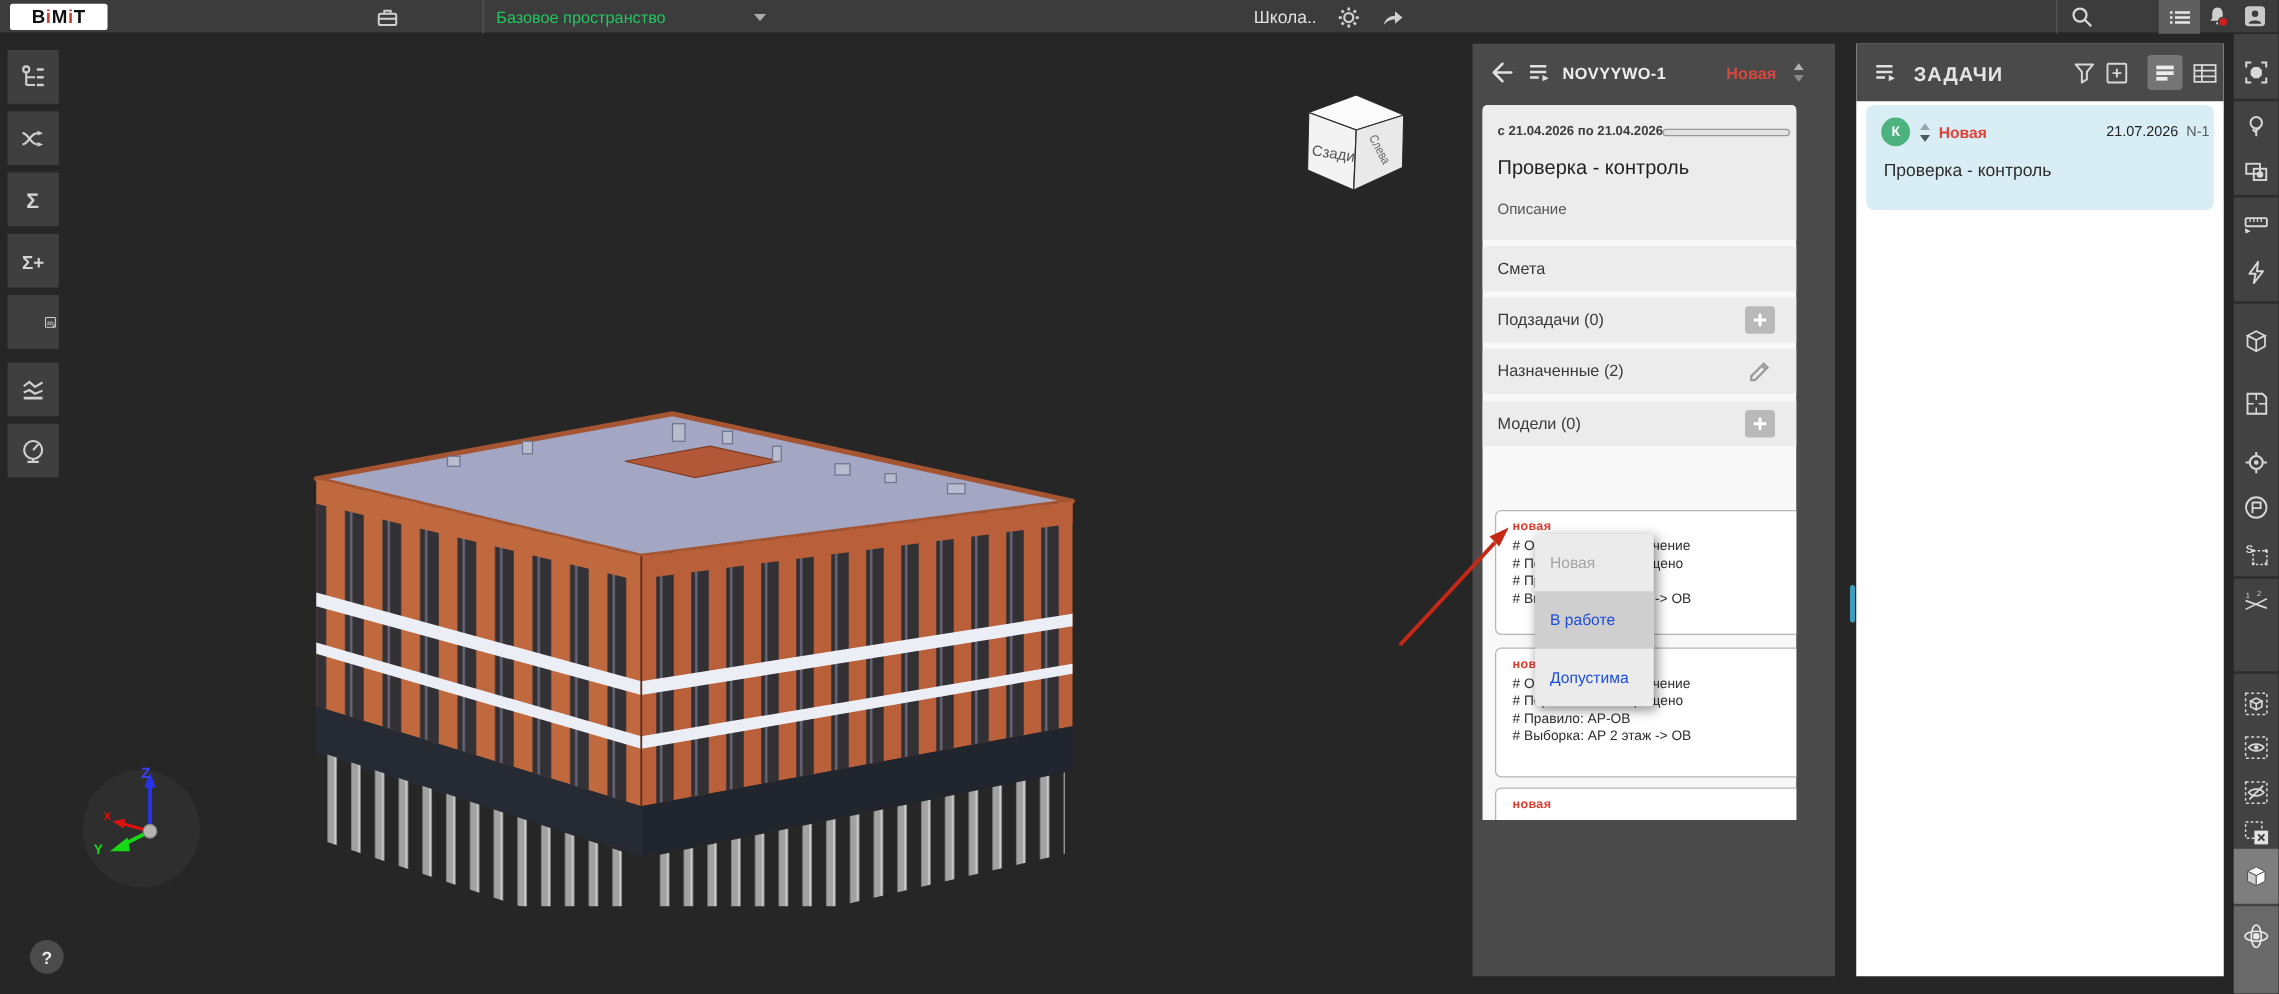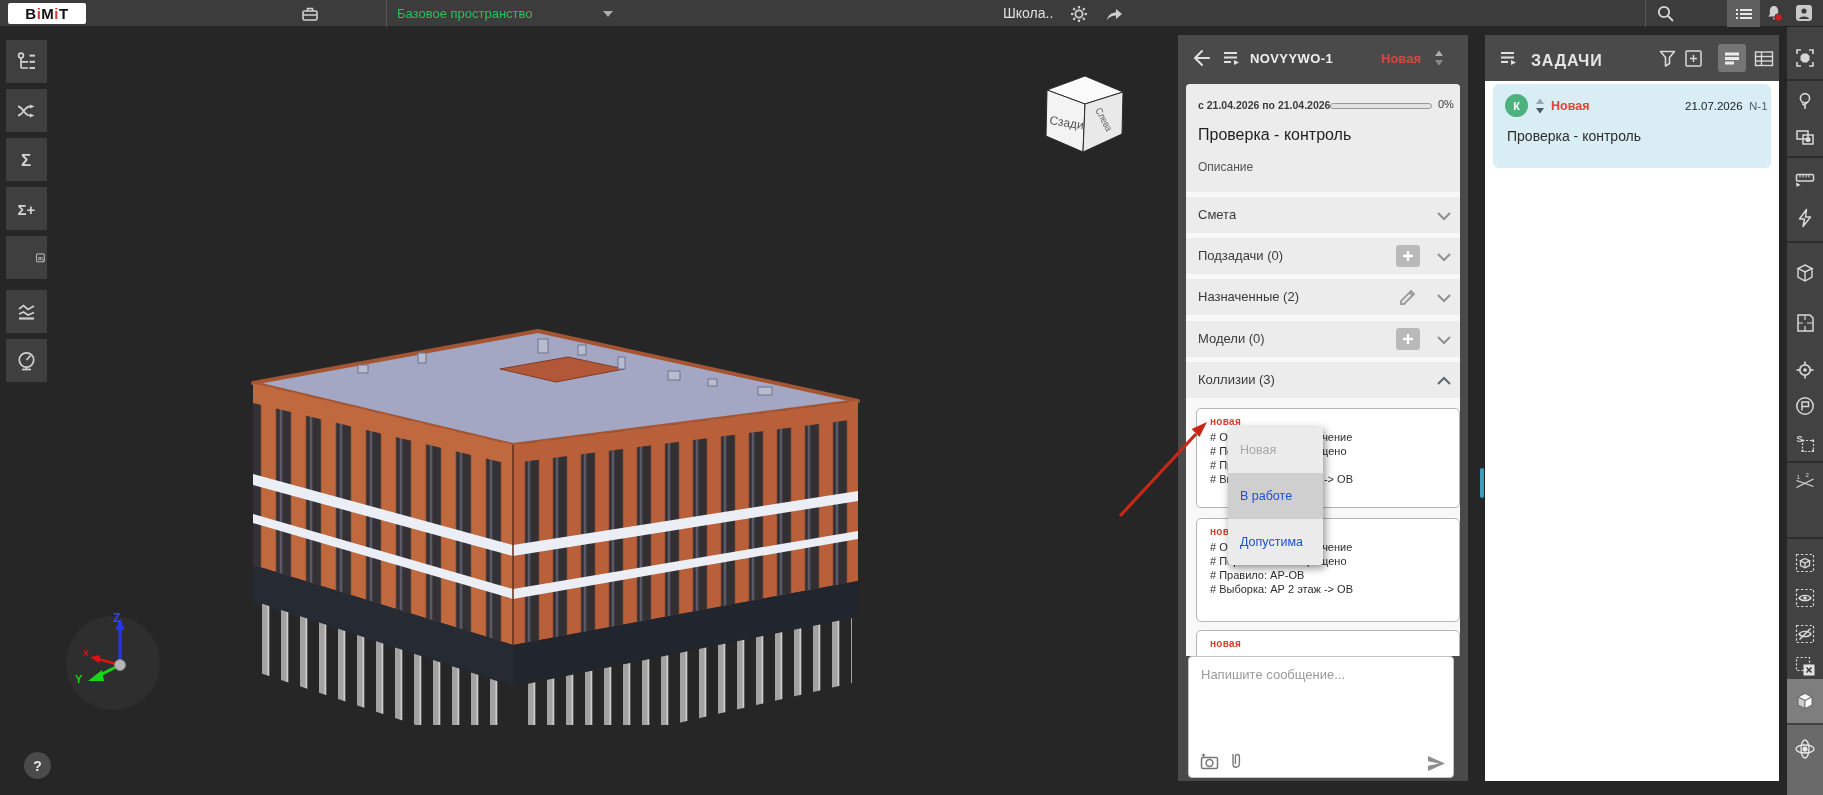--- a/index.html
+++ b/index.html
@@ -16,21 +16,21 @@
   
   .ltool{position:absolute;left:6px;width:41px;height:43px;background:#3f3f3f;display:flex;align-items:center;justify-content:center;z-index:6;}
   
   .rbar{left:1787px;top:27px;width:36px;height:768px;background:#424242;z-index:6;}
   .rtool{position:absolute;left:0;width:36px;height:36px;display:flex;align-items:center;justify-content:center;}
   .rsep{position:absolute;left:0;width:36px;height:2px;background:#2c2c2c;}
   
   .panel{left:1178px;top:35px;width:290px;height:746px;background:#4a4a4a;z-index:10;overflow:hidden;}
   .p-title{color:#efefef;font-size:13px;font-weight:600;letter-spacing:.4px;}
   .p-status{color:#d8473e;font-size:13px;font-weight:bold;}
-  .light{position:absolute;left:8px;top:49px;width:274px;height:572px;background:#f8f8f8;overflow:hidden;border-radius:4px 4px 0 0;}
+  .light{position:absolute;left:8px;top:49px;width:251px;height:572px;background:#f8f8f8;overflow:hidden;border-radius:4px 4px 0 0;}
   .topcard{position:absolute;left:0;top:0;width:274px;height:108px;background:#ececec;border-radius:6px 6px 0 0;}
   .srow{position:absolute;left:0;width:274px;height:36px;background:#ececec;}
   .srow .lbl{position:absolute;left:12px;top:0;line-height:36px;font-size:13px;color:#3a3a3a;}
   .plusbtn{position:absolute;top:7px;width:24px;height:22px;background:#b9b9b9;border-radius:3px;display:flex;align-items:center;justify-content:center;}
   .ccard{position:absolute;left:10px;width:264px;background:#fff;border:1px solid #b5b5b5;border-radius:5px;}
   .cstat{position:absolute;left:13px;top:7px;font-size:10px;font-weight:bold;color:#e03a2f;letter-spacing:.3px;}
   .cline{position:absolute;left:13px;font-size:11px;color:#2e2e2e;white-space:nowrap;}
   .dd{position:absolute;left:50px;top:392px;width:95px;height:138px;background:#ebebeb;border-radius:3px;box-shadow:2px 3px 9px rgba(0,0,0,.45);z-index:12;}
   .dd-item{height:46px;line-height:46px;padding-left:12px;font-size:12.5px;color:#1d4ed8;}
   .dd-item.dis{color:#a6a6a6;}
@@ -324,26 +324,20 @@
         <div class="plusbtn" style="left:210px;">
             <svg width="12" height="12" viewBox="0 0 12 12" stroke="#fff" stroke-width="2.4">
               <line x1="6" y1="1" x2="6" y2="11"></line>
               <line x1="1" y1="6" x2="11" y2="6"></line>
             </svg>
           </div>
         <svg class="abs" style="left:250px;top:14px;" width="16" height="10" viewBox="0 0 16 10" fill="none" stroke="#8f8f8f" stroke-width="2">
             <polyline points="2,2 8,8 14,2"></polyline>
           </svg>
       </div>
-      <div class="srow" style="top:278px;">
-        <div class="lbl">Коллизии (3)</div>
-        <svg class="abs" style="left:250px;top:14px;" width="16" height="10" viewBox="0 0 16 10" fill="none" stroke="#5a6a72" stroke-width="2">
-            <polyline points="2,8 8,2 14,8"></polyline>
-          </svg>
-      </div>
 
       <div class="ccard" style="top:324px;height:100px;">
         <div class="cstat">новая</div>
         <div class="cline" style="top:22px;"># Обнаружено пересечение</div>
         <div class="cline" style="top:36px;"># Пересечение запрещено</div>
         <div class="cline" style="top:50px;"># Правило: АР-ОВ</div>
         <div class="cline" style="top:64px;"># Выборка: АР 2 этаж -&gt; ОВ</div>
       </div>
       <div class="ccard" style="top:434px;height:104px;">
         <div class="cstat">новая</div>
@@ -356,34 +350,20 @@
         <div class="cstat">новая</div>
       </div>
     </div>
 
     <div class="dd">
       <div class="dd-item dis">Новая</div>
       <div class="dd-item hl">В работе</div>
       <div class="dd-item">Допустима</div>
     </div>
 
-    <div class="composer">
-      <textarea placeholder="Напишите сообщение..." style=""></textarea>
-      <svg class="abs" style="left:10px;top:94px;" width="22" height="22" viewBox="0 0 22 22" fill="none" stroke="#777" stroke-width="1.5">
-          <rect x="2.5" y="6.5" width="16" height="11" rx="1.5"></rect>
-          <circle cx="10.5" cy="12" r="3.4"></circle>
-          <path d="M4.5,2.5 V6 M2.8,4.2 H6.2" stroke-width="1.3"></path>
-        </svg>
-      <svg class="abs" style="left:36px;top:94px;" width="22" height="22" viewBox="0 0 22 22" fill="none" stroke="#777" stroke-width="1.4" stroke-linecap="round">
-          <path d="M8,3.5 V13 a3.2,3.2 0 0 0 6.4,0 V5.5 a2,2 0 0 0 -4,0 V12.5"></path>
-        </svg>
-      <svg class="abs" style="left:236px;top:96px;" width="22" height="21" viewBox="0 0 22 21">
-          <polygon points="3,18 20,10.5 3,3 3,8.3 14,10.5 3,12.7" fill="#8f8f8f"></polygon>
-        </svg>
-    </div>
   </div>
 
   <div class="abs thumb"></div>
 
   <div class="abs tpanel">
     <div class="thead">
       <svg class="abs" style="left:14px;top:13px;" width="20" height="20" viewBox="0 0 20 20" stroke="#e0e0e0" stroke-width="2">
           <line x1="2" y1="5" x2="15" y2="5"></line>
           <line x1="2" y1="9.5" x2="15" y2="9.5"></line>
           <line x1="2" y1="14" x2="9" y2="14"></line>

